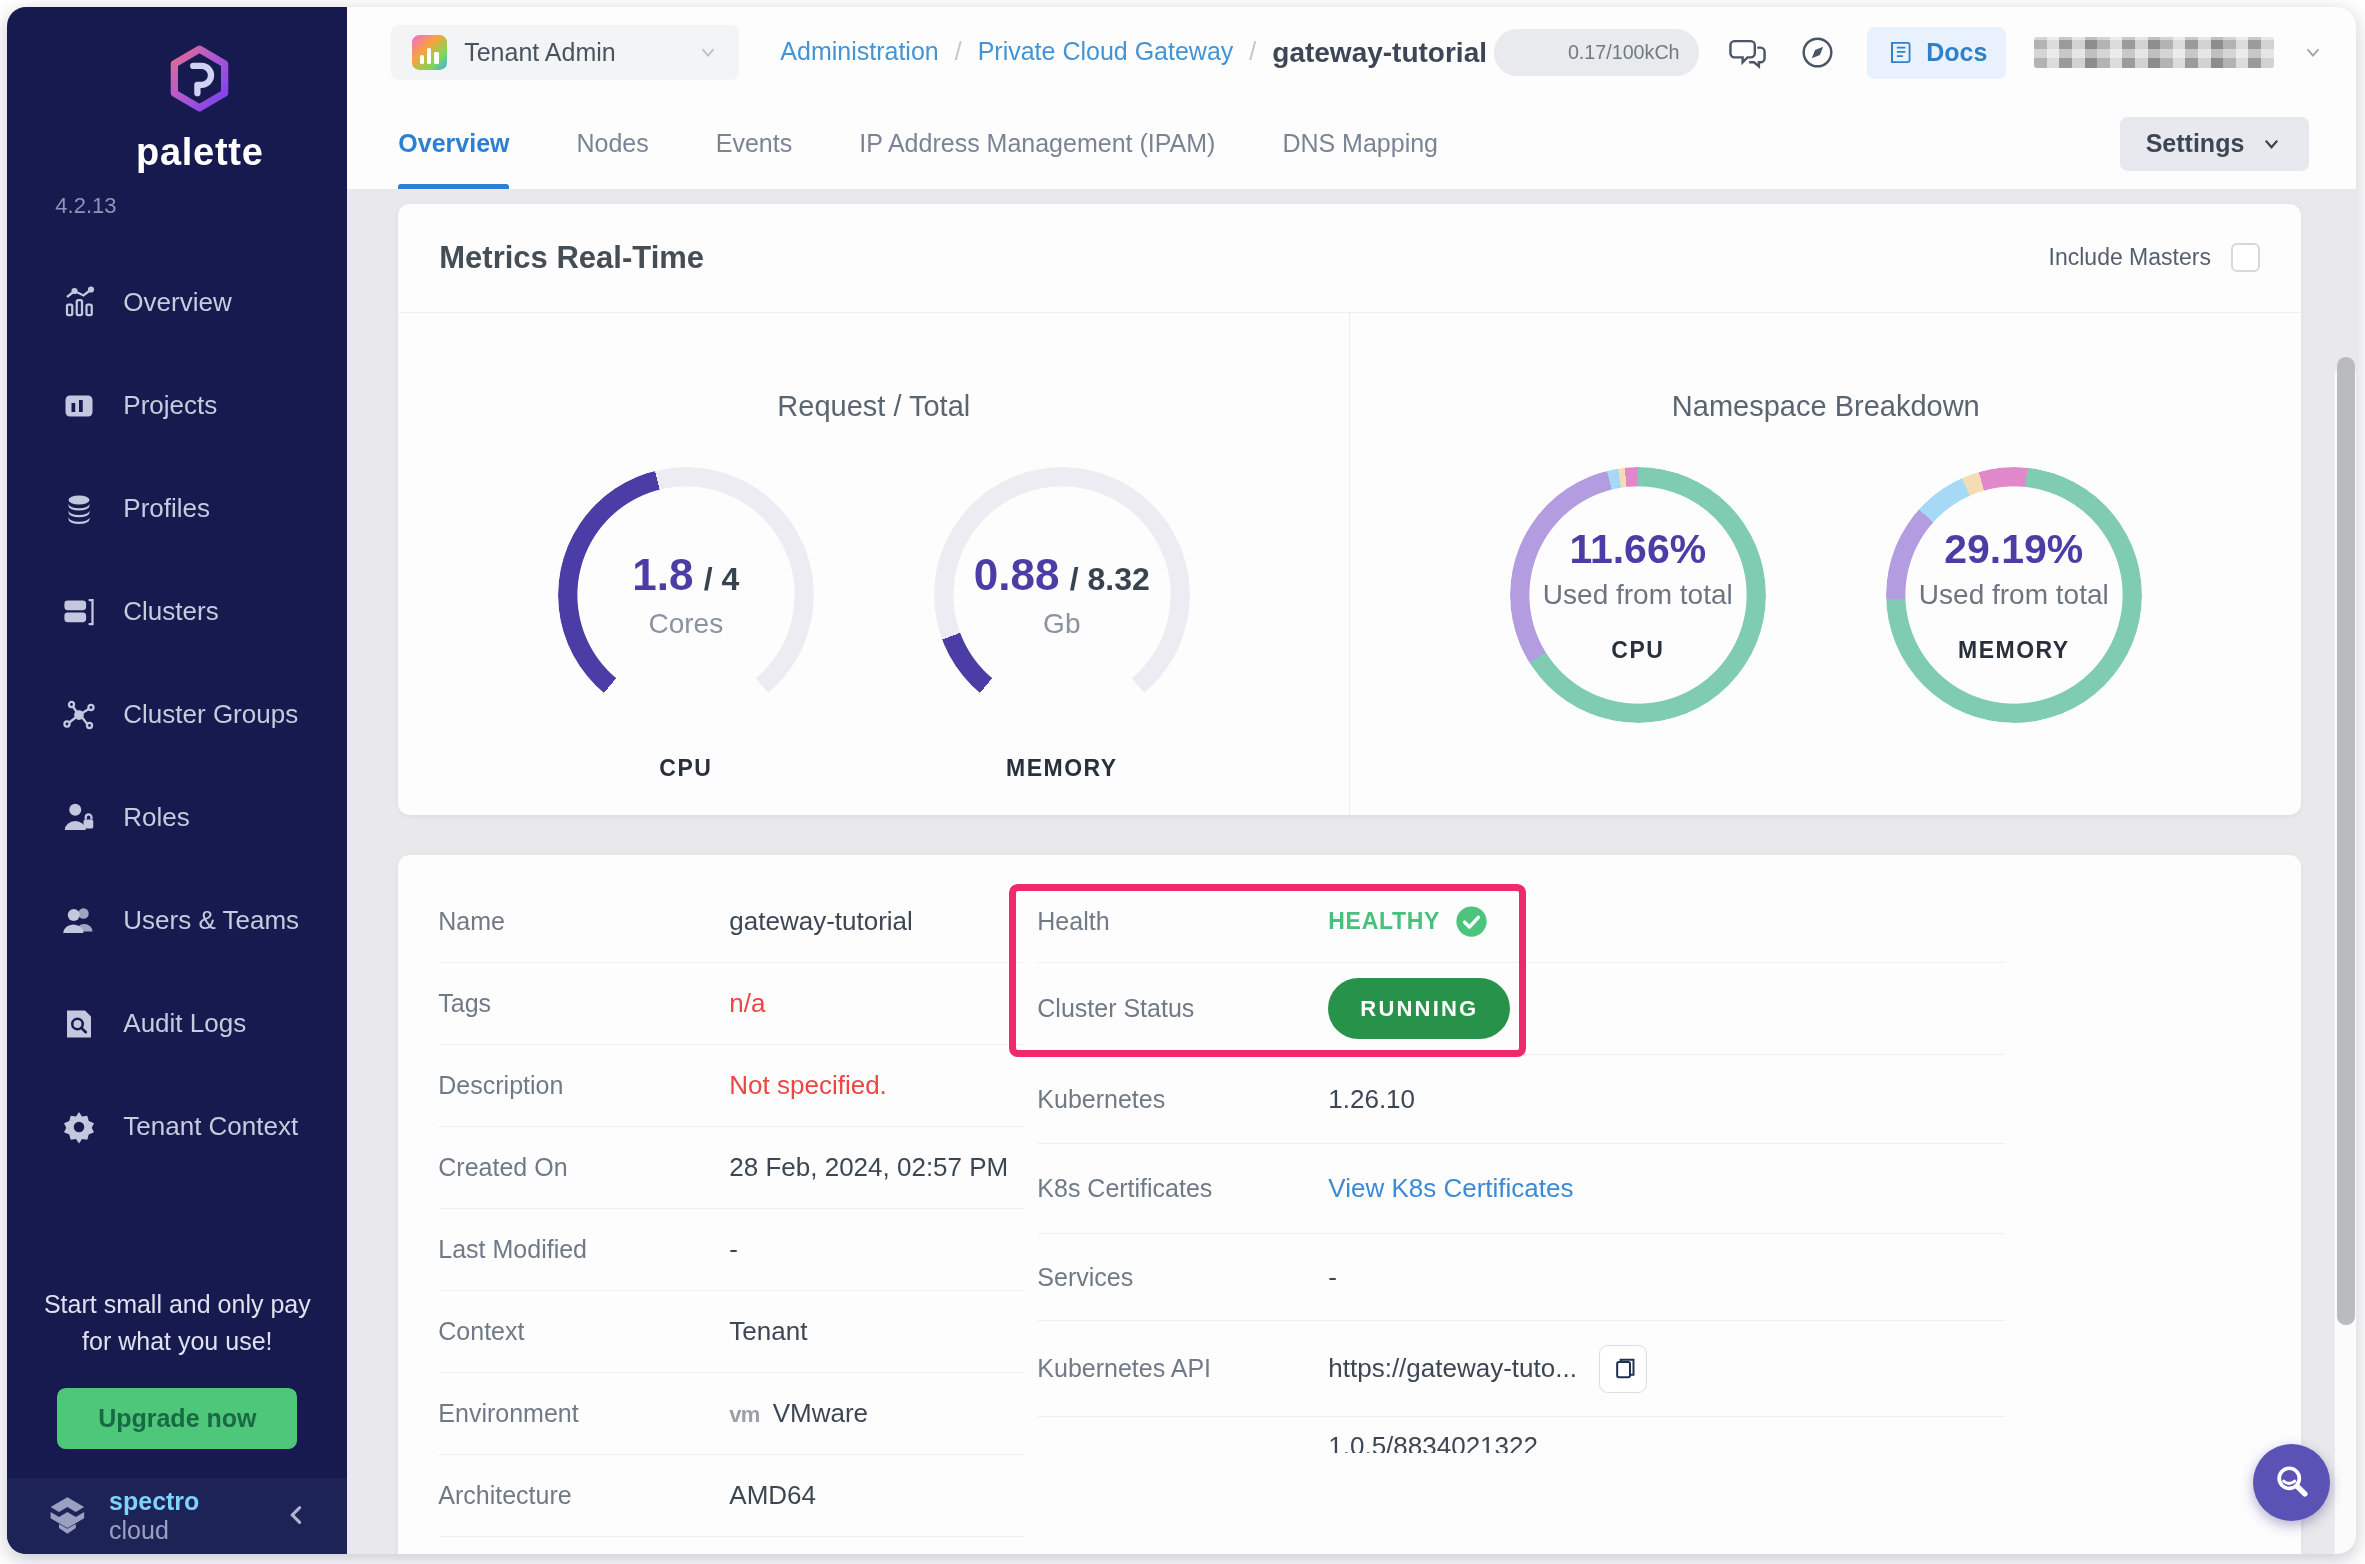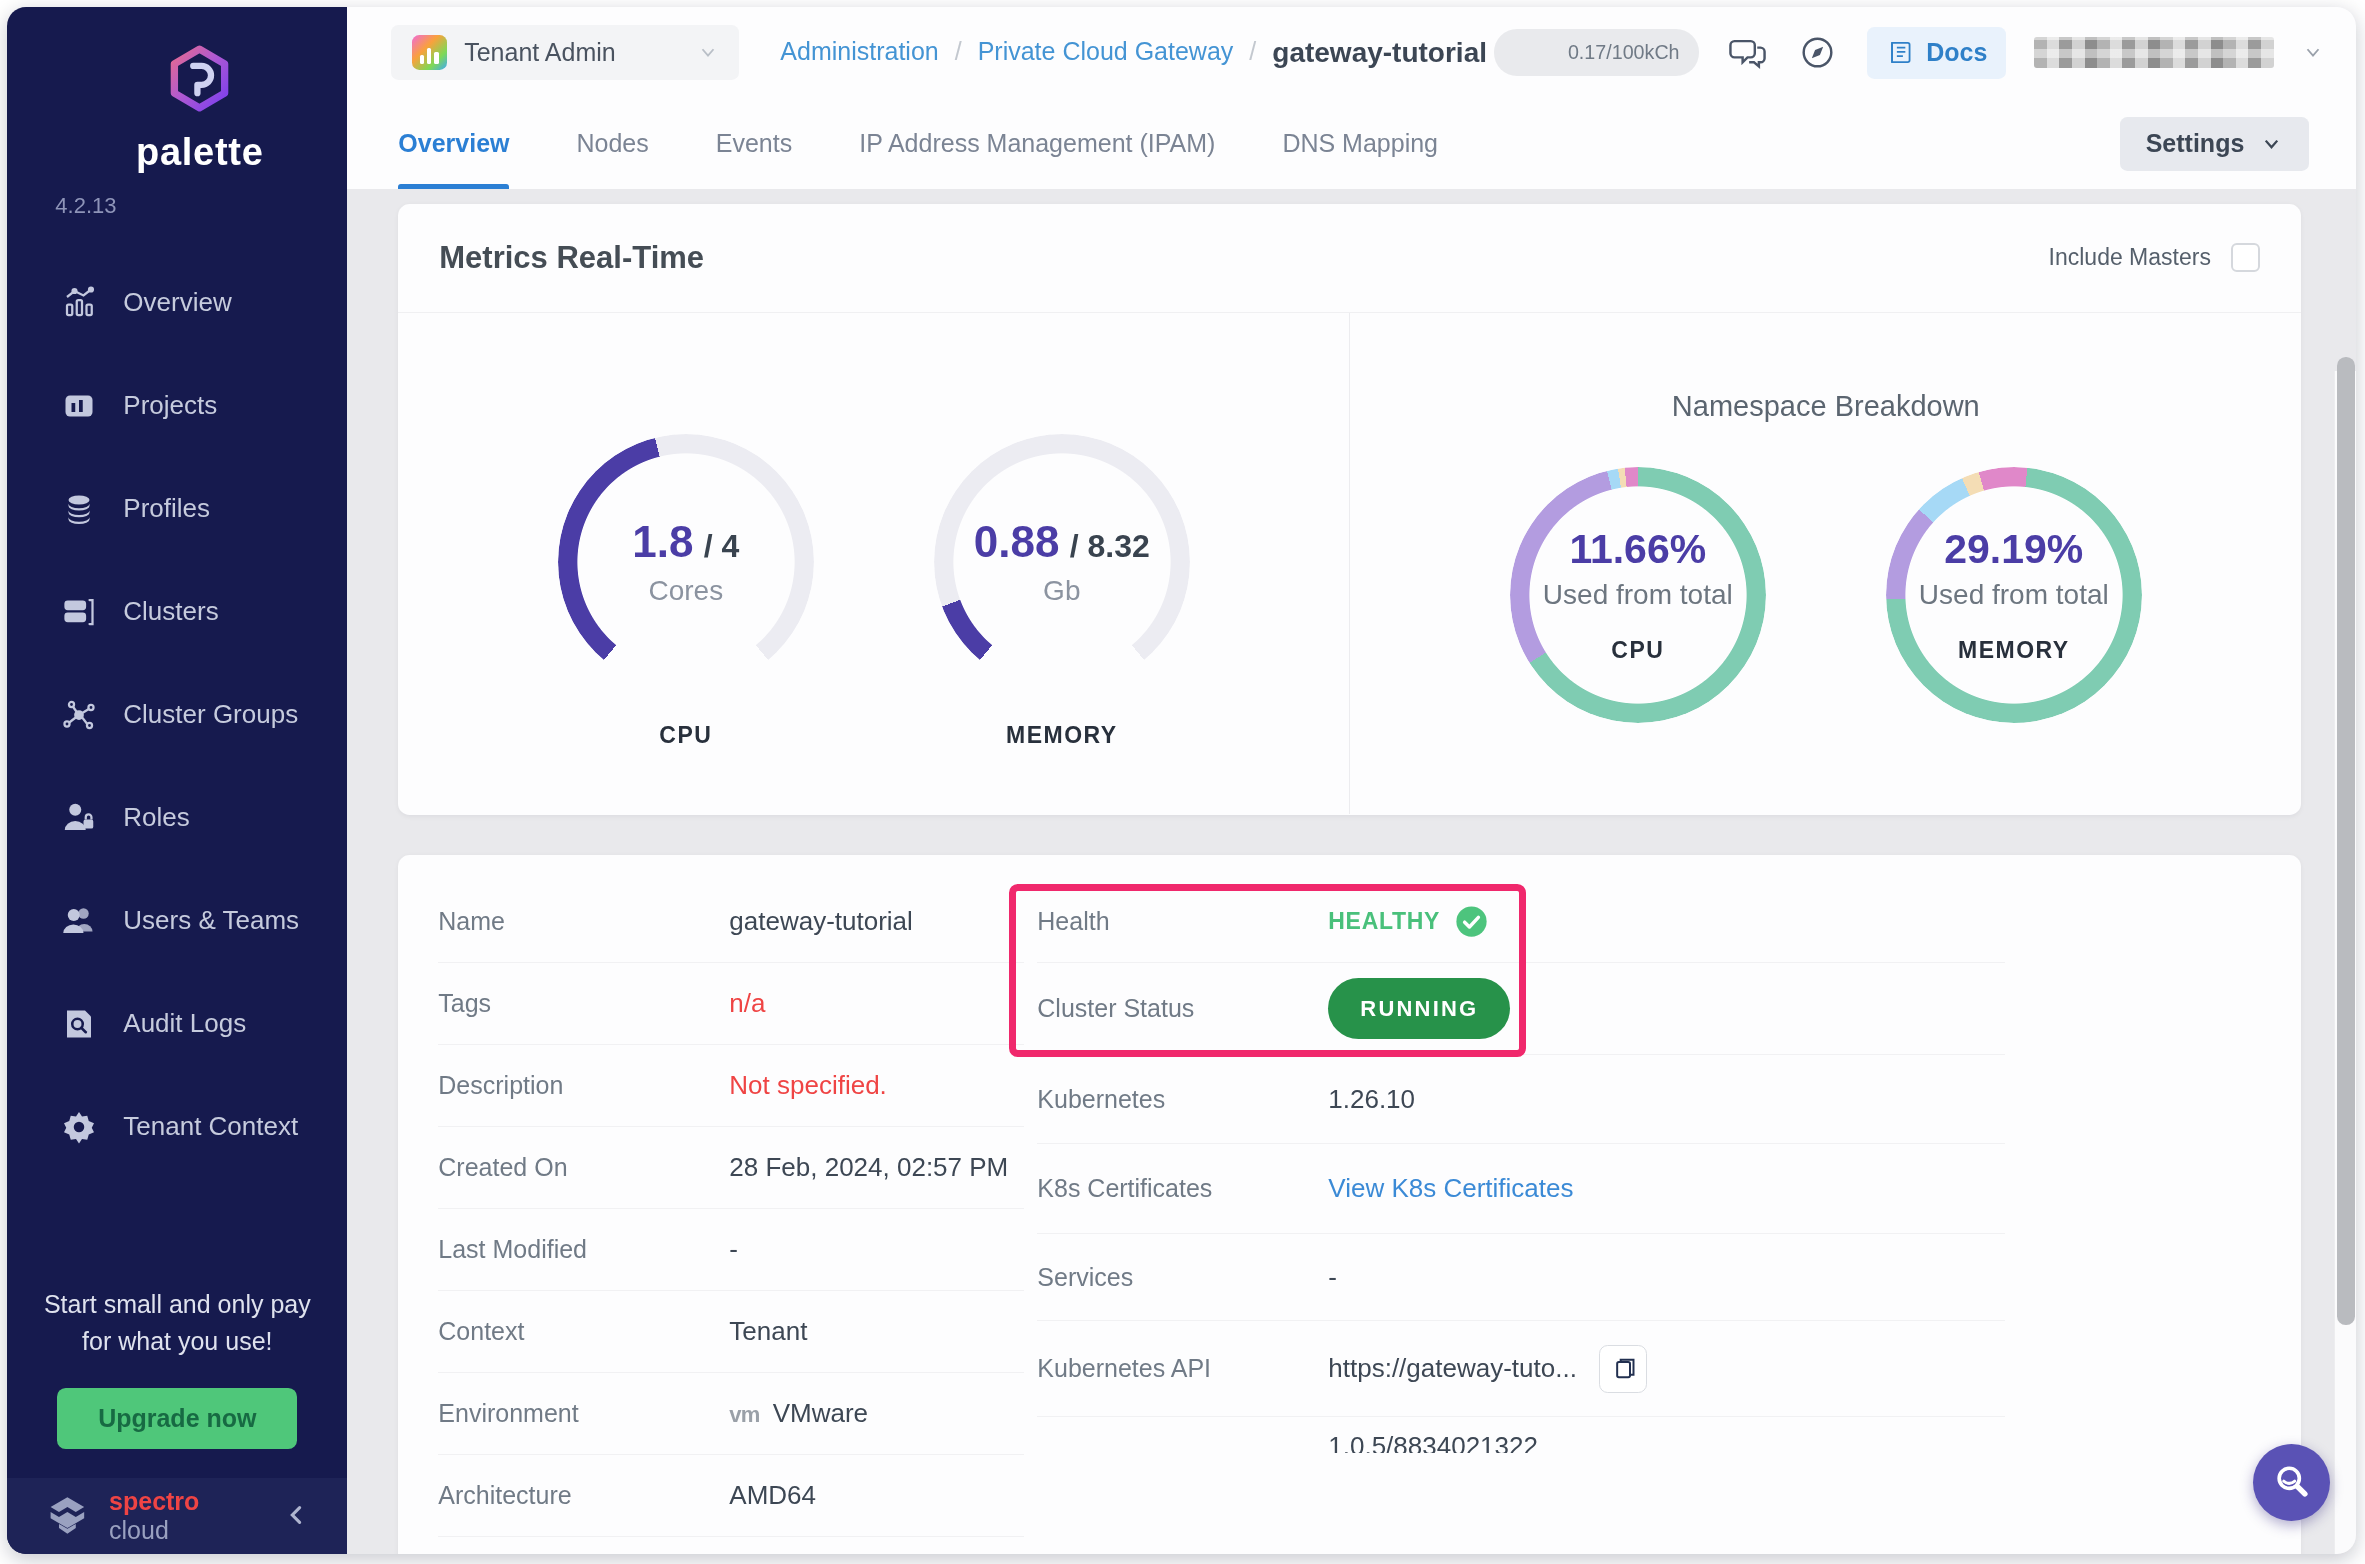--- a/index.html
+++ b/index.html
@@ -18,21 +18,21 @@
   .nav-item svg { width:36px; height:36px; flex:0 0 36px; }
   .nav-label { font-size:26px; font-weight:500; color:#c6cbdd; }
   .side-spacer { flex:1; }
   .upsell { text-align:center; padding:0 22px 29px; }
   .upsell-text { font-size:25px; line-height:1.45; color:#dfe2ee; }
   .upgrade-btn { margin-top:29px; display:inline-block; background:#4fc77a; color:#176a43; font-size:25px; font-weight:700;
                  padding:16px 41px; border-radius:8.7px; border:none; cursor:pointer; }
   .side-footer { height:76px; background:#1e2357; display:flex; align-items:center; padding:0 38px; gap:19px; }
   .footer-logo { width:45px; height:45px; }
   .footer-brand { font-size:25px; color:#9aa1c0; }
-  .footer-brand b { font-weight:700; color:#ef4444; }
+  .footer-brand b { font-weight:700; color:#7dd3fc; }
   .collapse-chevron { margin-left:auto; color:#aeb4cf; }
 
   
   .main { flex:1; display:flex; flex-direction:column; min-width:0; position:relative; }
   .topbar { background:#fdfdfe; height:91px; display:flex; align-items:center; padding:0 32px 0 44px; gap:0; }
   .scope-pill { width:348px; height:55px; background:#f3f4f6; border-radius:7.3px; display:flex; align-items:center;
                 gap:17.5px; padding:0 20.4px; cursor:pointer; }
   .scope-icon { width:35px; height:35px; border-radius:7.3px;
                 background:linear-gradient(135deg,#f06ad8 0%,#f9a13c 38%,#7ed957 72%,#3fa9f5 100%);
                 display:flex; align-items:flex-end; justify-content:center; gap:2.9px; padding-bottom:6.6px; }
@@ -337,20 +337,21 @@
       <section class="card card-metrics">
         <div class="metrics-header">
           <h2 class="metrics-title">Metrics Real-Time</h2>
           <div class="include-masters">
             <span class="include-masters-label">Include Masters</span>
             <span class="checkbox"></span>
           </div>
         </div>
         <div class="metrics-body">
           <div class="metrics-half left">
+            <div class="half-title">Request / Total</div>
             <div class="charts-row">
               <div class="chart-block">
                 <div class="chart-wrap">
                   <div class="ring" style="background: conic-gradient(rgb(236, 236, 242) 0deg, rgb(236, 236, 242) 140deg, transparent 140deg, transparent 220deg, rgb(75, 61, 166) 220deg, rgb(75, 61, 166) 346deg, rgb(236, 236, 242) 346deg, rgb(236, 236, 242) 360deg);"></div>
                   <div class="ring-center">
                     <div class="gauge-value-row">
                       <span class="gauge-value">1.8</span>
                       <span class="gauge-total">/ 4</span>
                     </div>
                     <div class="gauge-unit">Cores</div>

